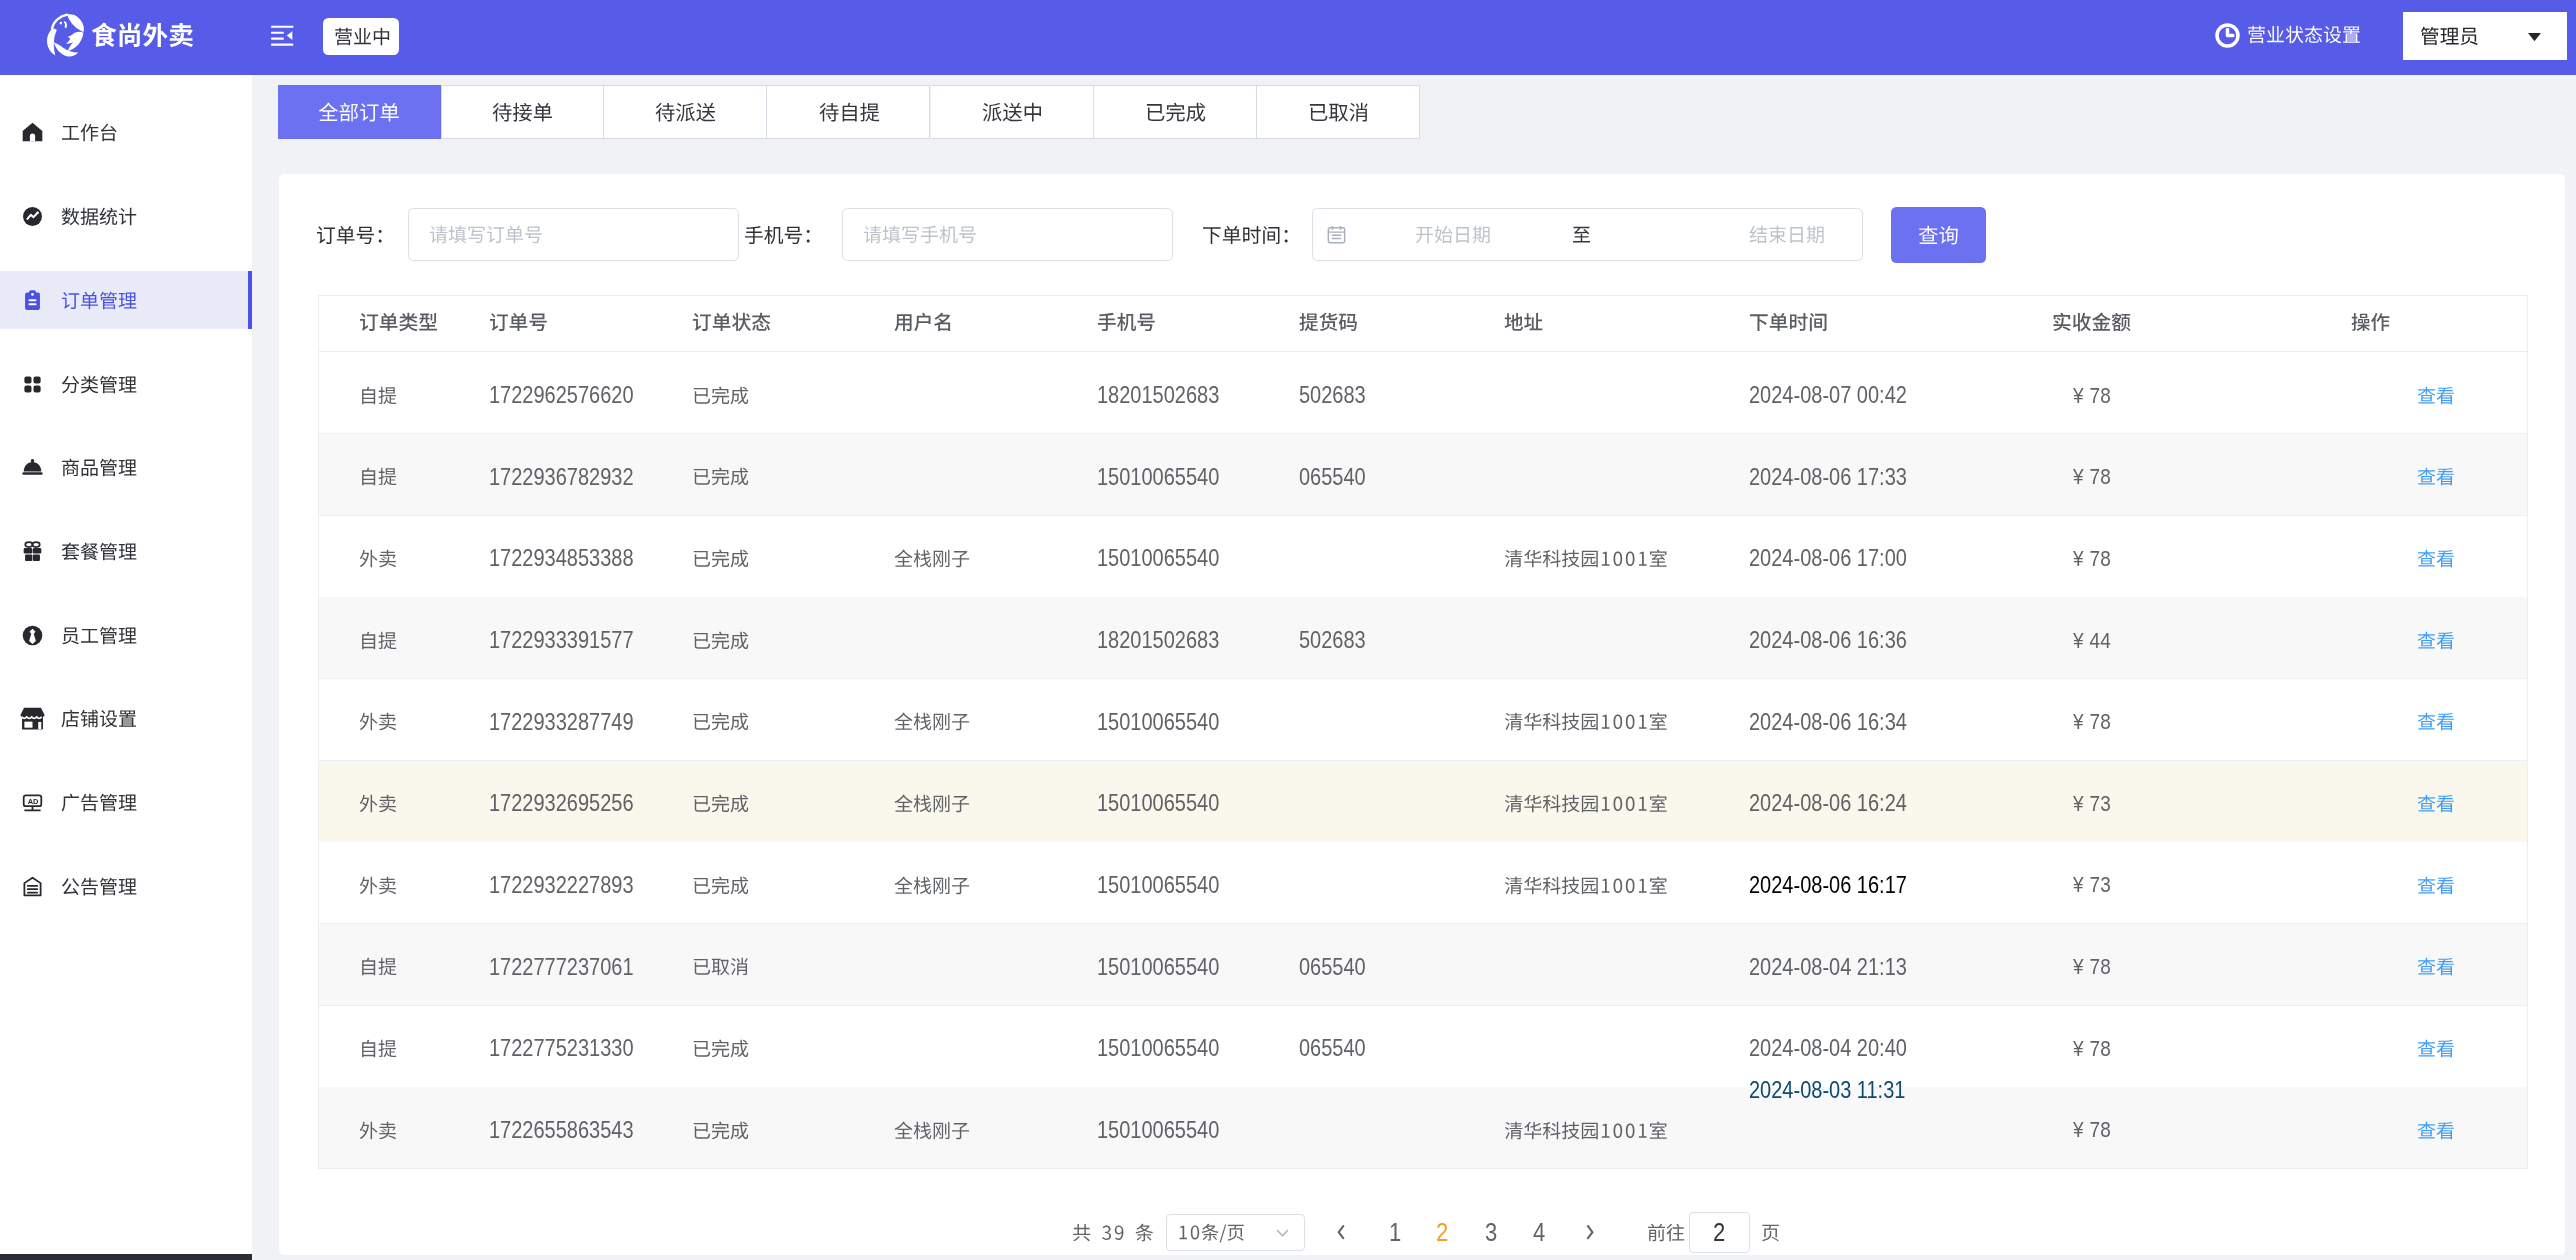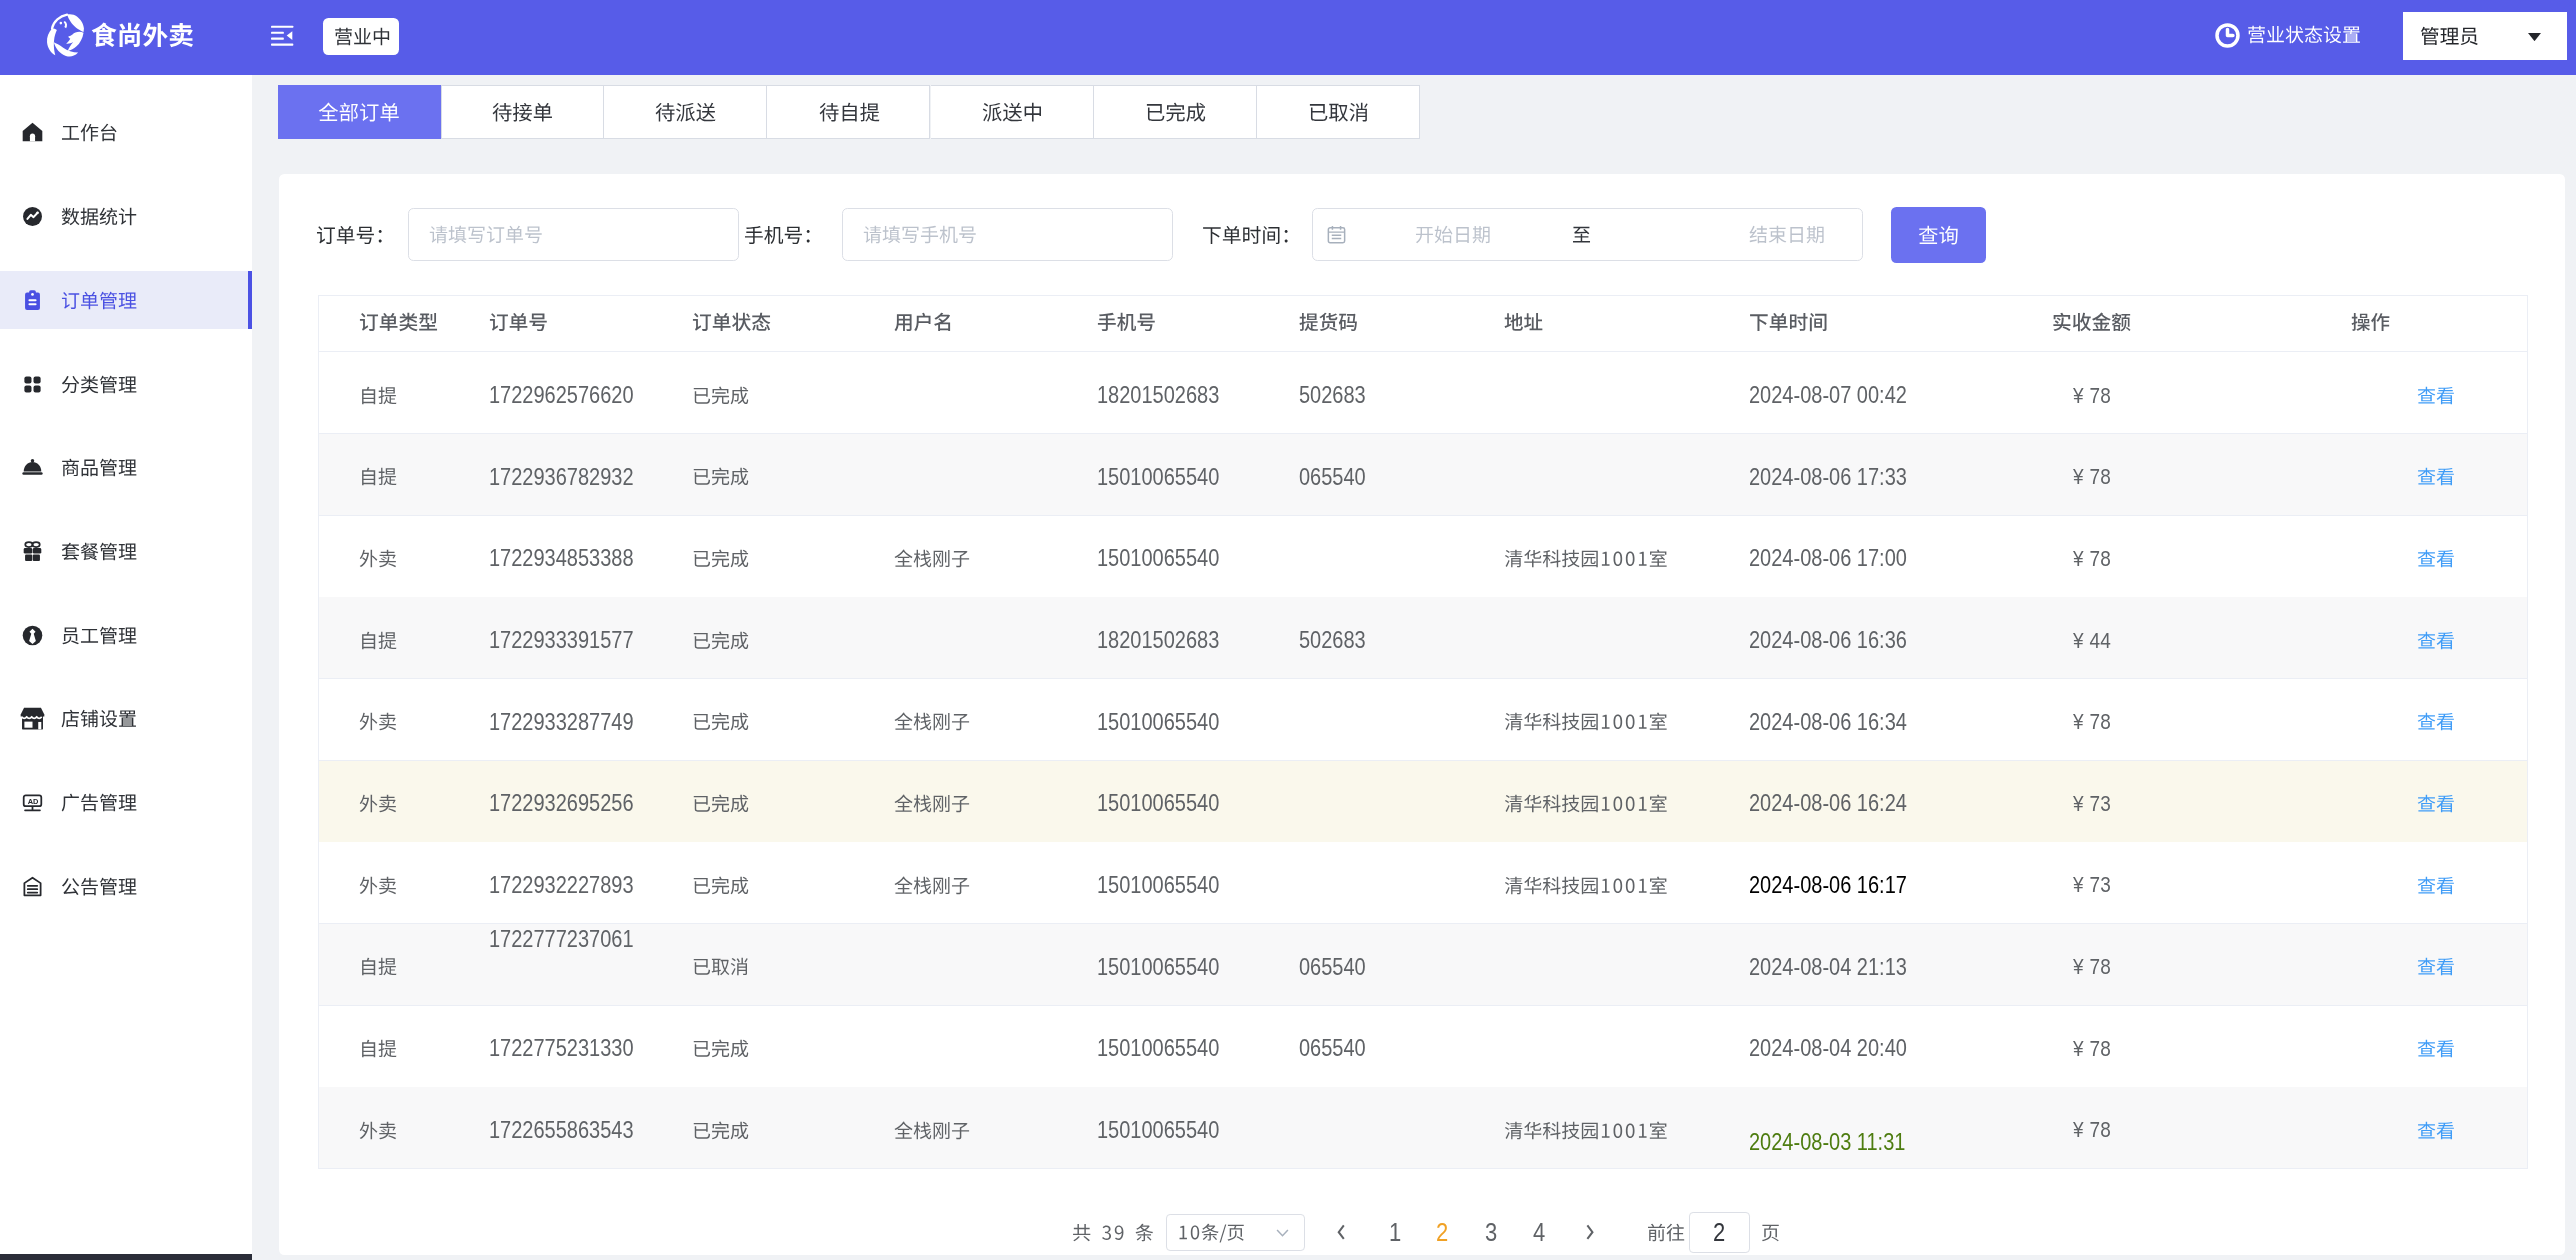--- a/index.html
+++ b/index.html
@@ -949,21 +949,21 @@
   </div>
 <div style="position:absolute;left:318px;top:924px;width:2210px;height:82px;background:#f8f8f9;border:1.4px solid #ebeef5;border-top:none;box-sizing:border-box;border-bottom-color:#ebeef5;"></div>
 <div style="position:absolute;left:359px;top:957px;height:19px;color:#5f6266;">
     <svg class="zh " width="38" height="19" viewBox="0 0 56.0 28" style="overflow:visible">
       <g transform="translate(0,24.6) scale(0.0280,-0.0280)">
         <use href="#gr81ea" x="0"></use>
         <use href="#gr63d0" x="1000"></use>
       </g>
     </svg>
   </div>
-<div style="position:absolute;left:489px;top:925px;font-size:20px;line-height:28.4px;color:#5f6266;white-space:pre;text-decoration:underline;"><span style="display:inline-block;transform:scaleY(1.17)">1722777237061</span></div>
+<div style="position:absolute;left:489px;top:953px;font-size:20px;line-height:28.4px;color:#5f6266;white-space:pre;text-decoration:underline;"><span style="display:inline-block;transform:scaleY(1.17)">1722777237061</span></div>
 <div style="position:absolute;left:692px;top:957px;height:19px;color:#5f6266;">
     <svg class="zh " width="57" height="19" viewBox="0 0 84.0 28" style="overflow:visible">
       <g transform="translate(0,24.6) scale(0.0280,-0.0280)">
         <use href="#gr5df2" x="0"></use>
         <use href="#gr53d6" x="1000"></use>
         <use href="#gr6d88" x="2000"></use>
       </g>
     </svg>
   </div>
 <div style="position:absolute;left:1097px;top:953px;font-size:20px;line-height:28.4px;color:#5f6266;white-space:pre;"><span style="display:inline-block;transform:scaleY(1.17)">15010065540</span></div>
@@ -1048,21 +1048,21 @@
         <use href="#gr6280" x="3000"></use>
         <use href="#gr56ed" x="4000"></use>
         <use href="#gr31" x="5048"></use>
         <use href="#gr30" x="5698"></use>
         <use href="#gr30" x="6348"></use>
         <use href="#gr31" x="6998"></use>
         <use href="#gr5ba4" x="7600"></use>
       </g>
     </svg>
   </div>
-<div style="position:absolute;left:1749px;top:1128px;font-size:20px;line-height:28.4px;color:#4d7c0f;white-space:pre;"><span style="display:inline-block;transform:scaleY(1.17)">2024-08-03 11:31</span></div>
+<div style="position:absolute;left:1749px;top:1076px;font-size:20px;line-height:28.4px;color:#0c4a6e;white-space:pre;"><span style="display:inline-block;transform:scaleY(1.17)">2024-08-03 11:31</span></div>
 <div style="position:absolute;left:2073px;top:1116px;font-size:19px;line-height:27.4px;color:#5f6266;white-space:pre;letter-spacing:0.3px;"><span style="display:inline-block;transform:scaleY(1.17)">¥ 78</span></div>
 <div style="position:absolute;left:2417px;top:1121px;height:19px;color:#3f9cf7;">
     <svg class="zh " width="38" height="19" viewBox="0 0 56.0 28" style="overflow:visible">
       <g transform="translate(0,24.6) scale(0.0280,-0.0280)">
         <use href="#gr67e5" x="0"></use>
         <use href="#gr770b" x="1000"></use>
       </g>
     </svg>
   </div>
 <div style="position:absolute;left:1072px;top:1223px;height:19px;color:#5f6266;">

